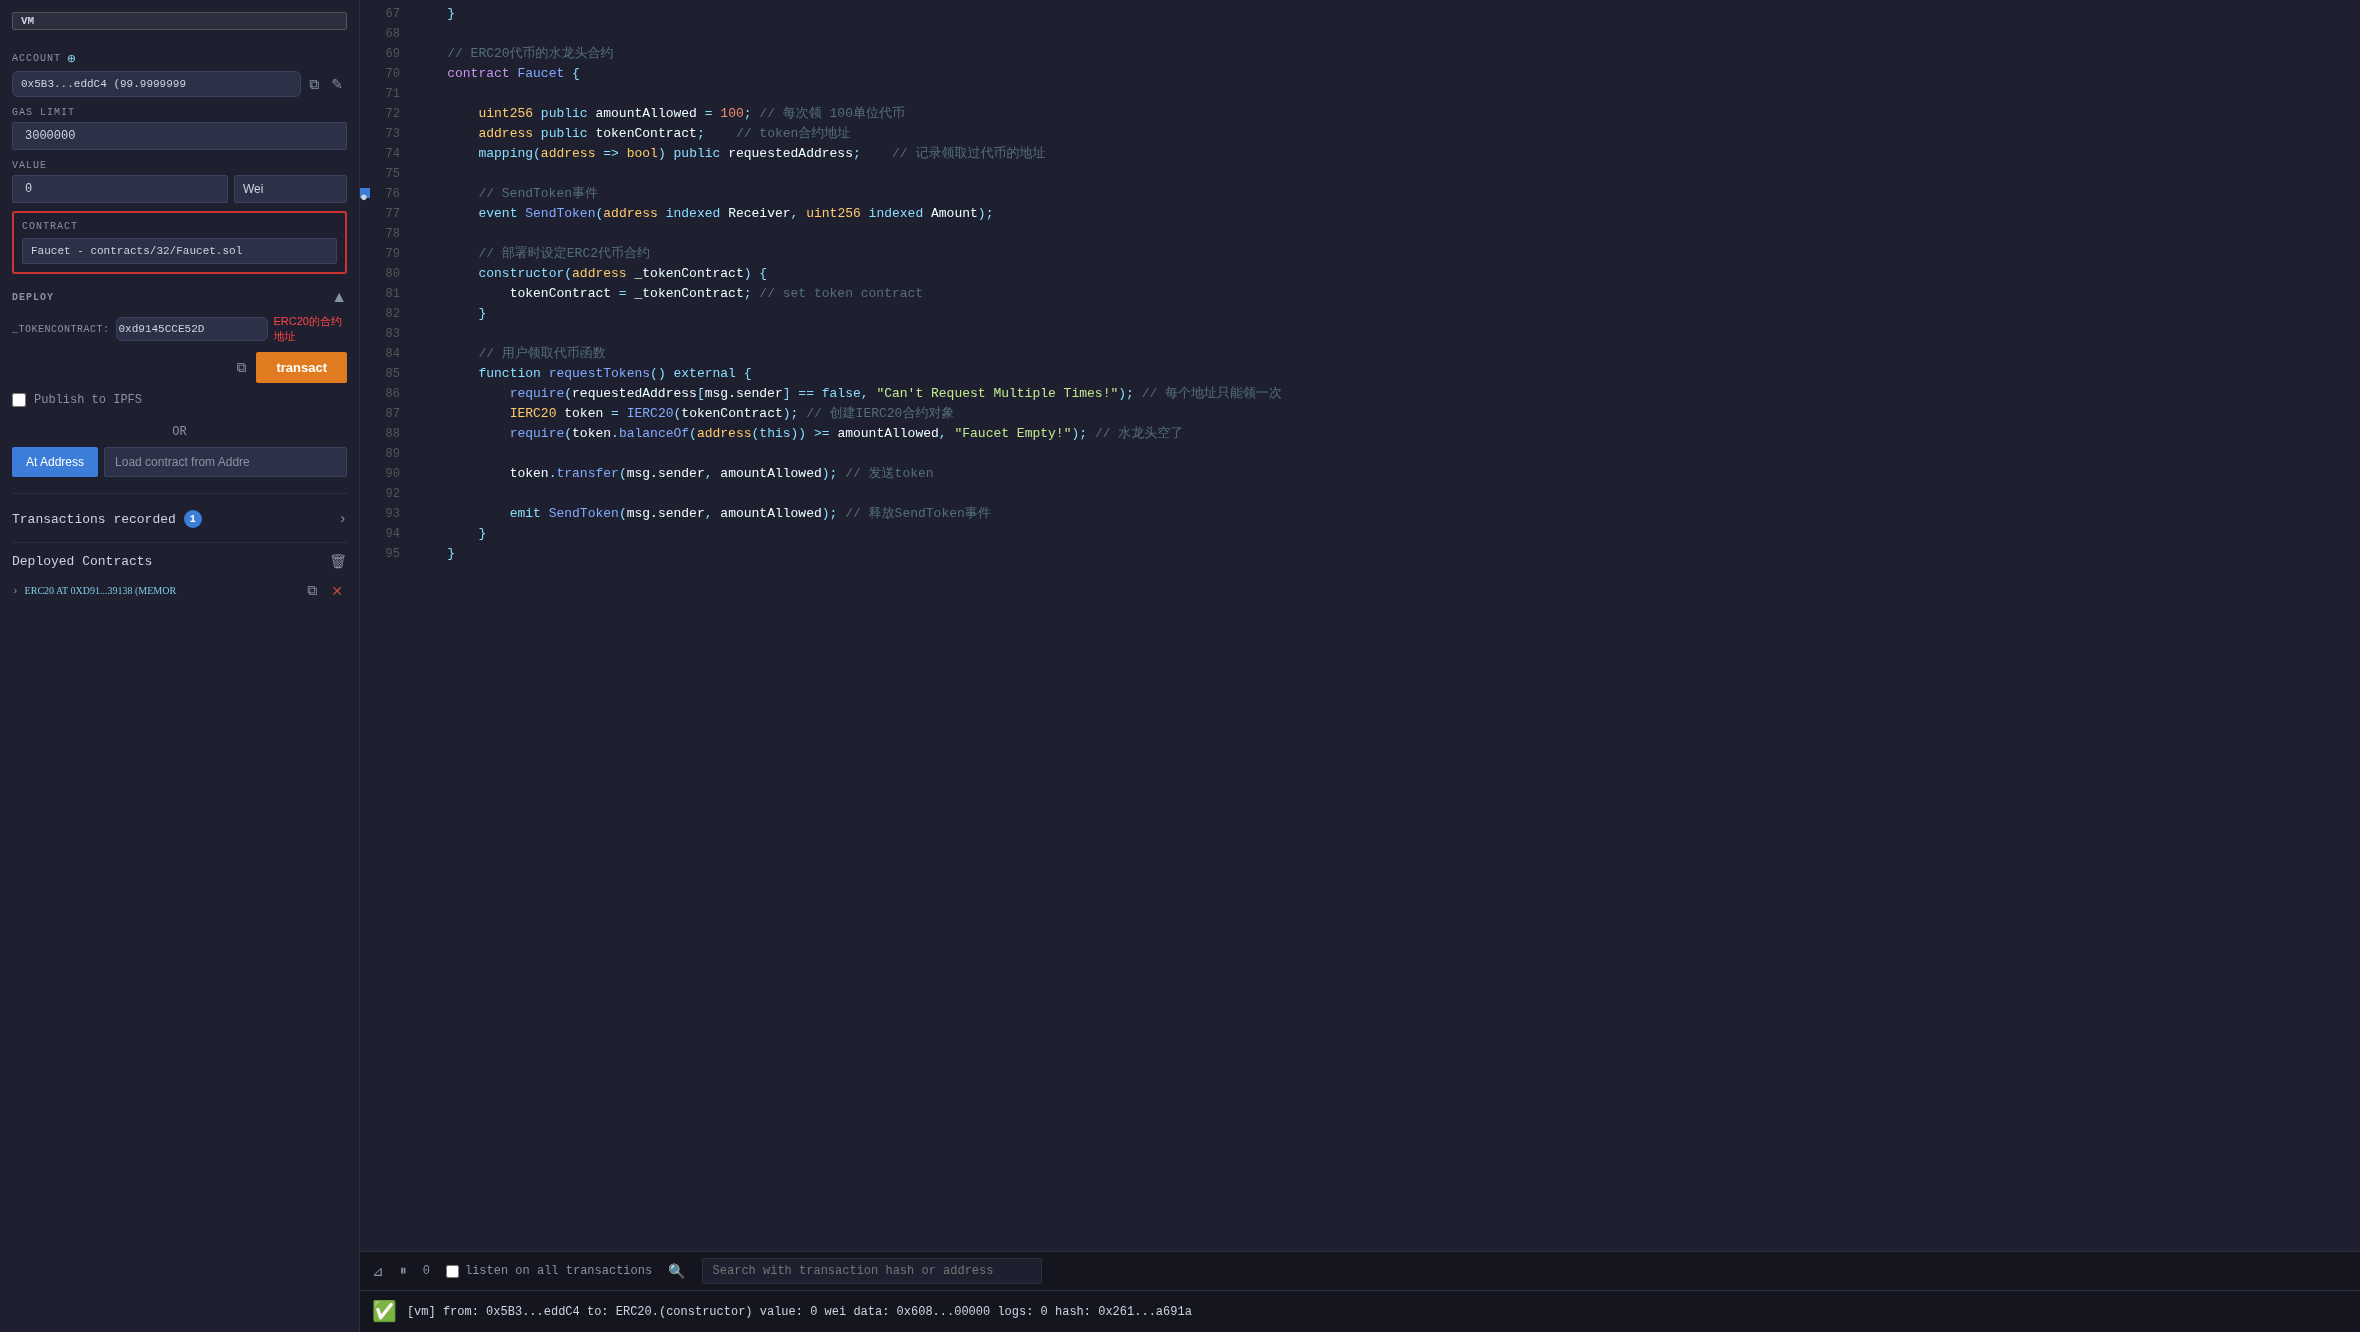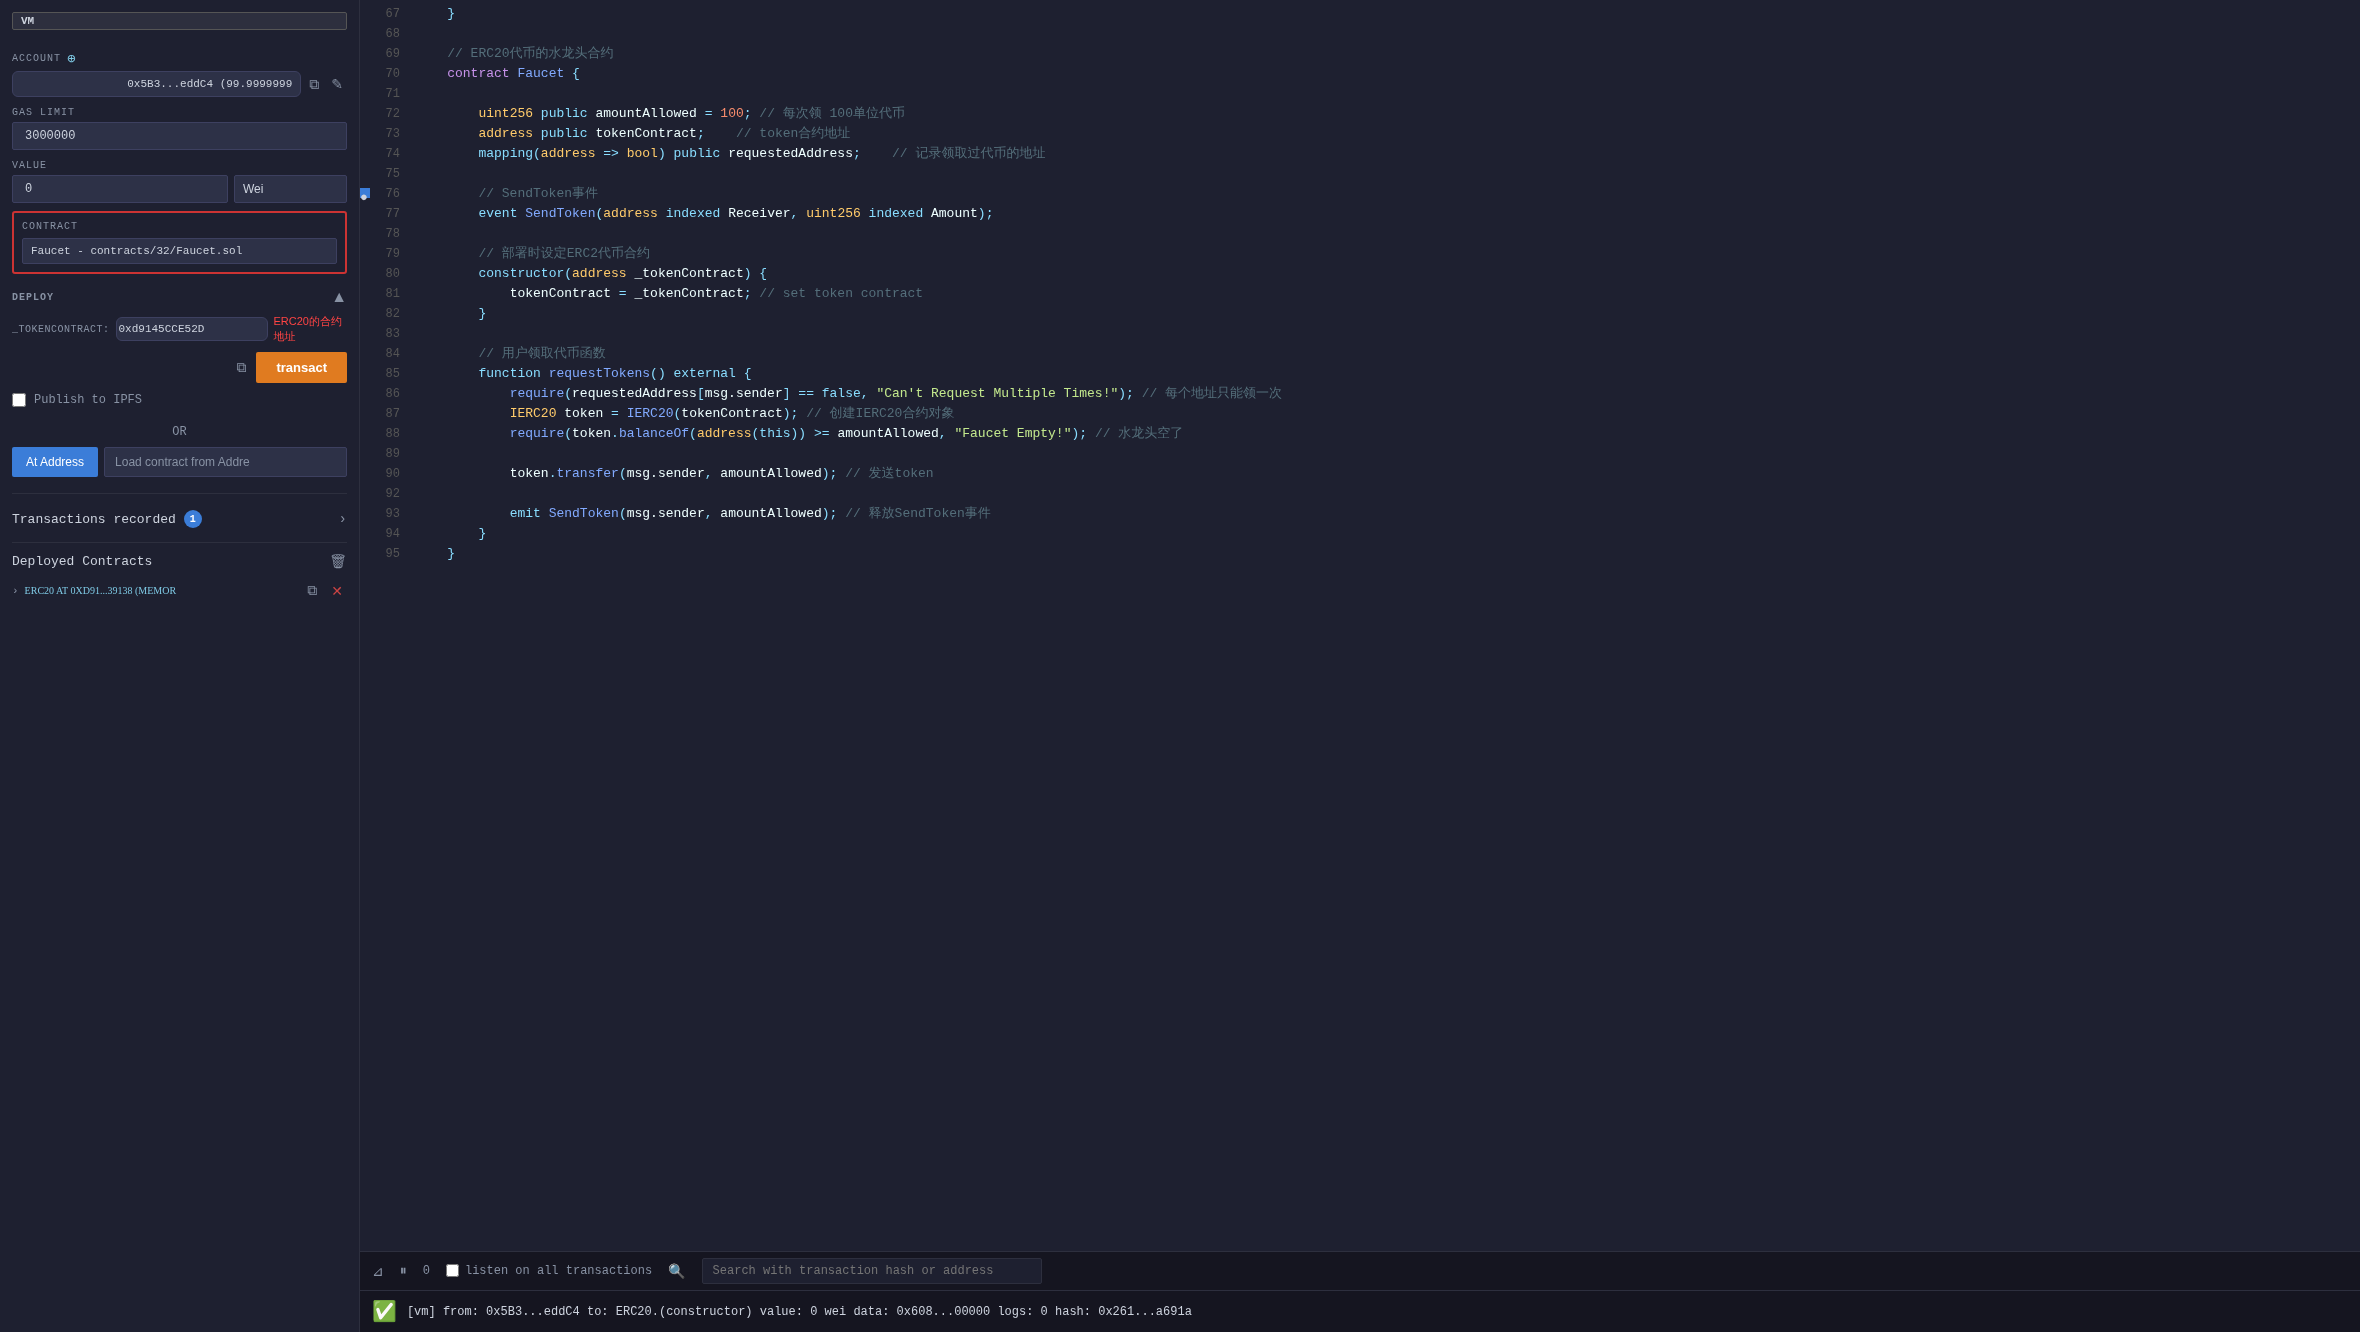--- a/index.html
+++ b/index.html
@@ -71,21 +71,20 @@
       background: #2d3147;
       border: 1px solid #3d4060;
       color: #cdd3de;
       padding: 6px 8px;
       font-size: 11px;
       flex: 1;
       border-radius: 6px;
       font-family: 'Courier New', monospace;
       appearance: none;
       cursor: pointer;
-      text-align: right;
     }
 
     .icon-btn {
       background: transparent;
       border: none;
       color: #8892a4;
       cursor: pointer;
       padding: 4px;
       font-size: 14px;
     }
@@ -428,21 +427,21 @@
       font-size: 14px;
     }
 
     .clock-icon {
       color: #8892a4;
       font-size: 14px;
     }
 
     .listen-row {
       display: flex;
-      align-items: flex-start;
+      align-items: center;
       gap: 6px;
     }
 
     .listen-checkbox {
       width: 13px;
       height: 13px;
       cursor: pointer;
     }
 
     .listen-label {

